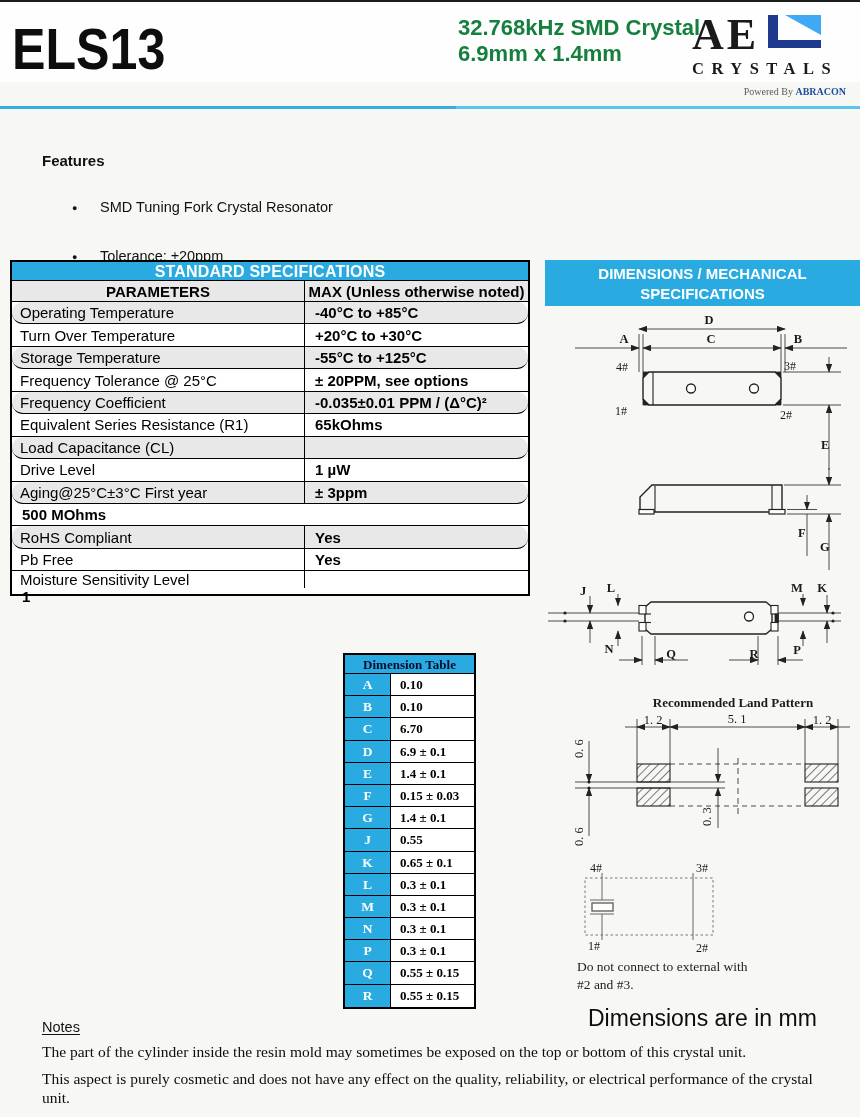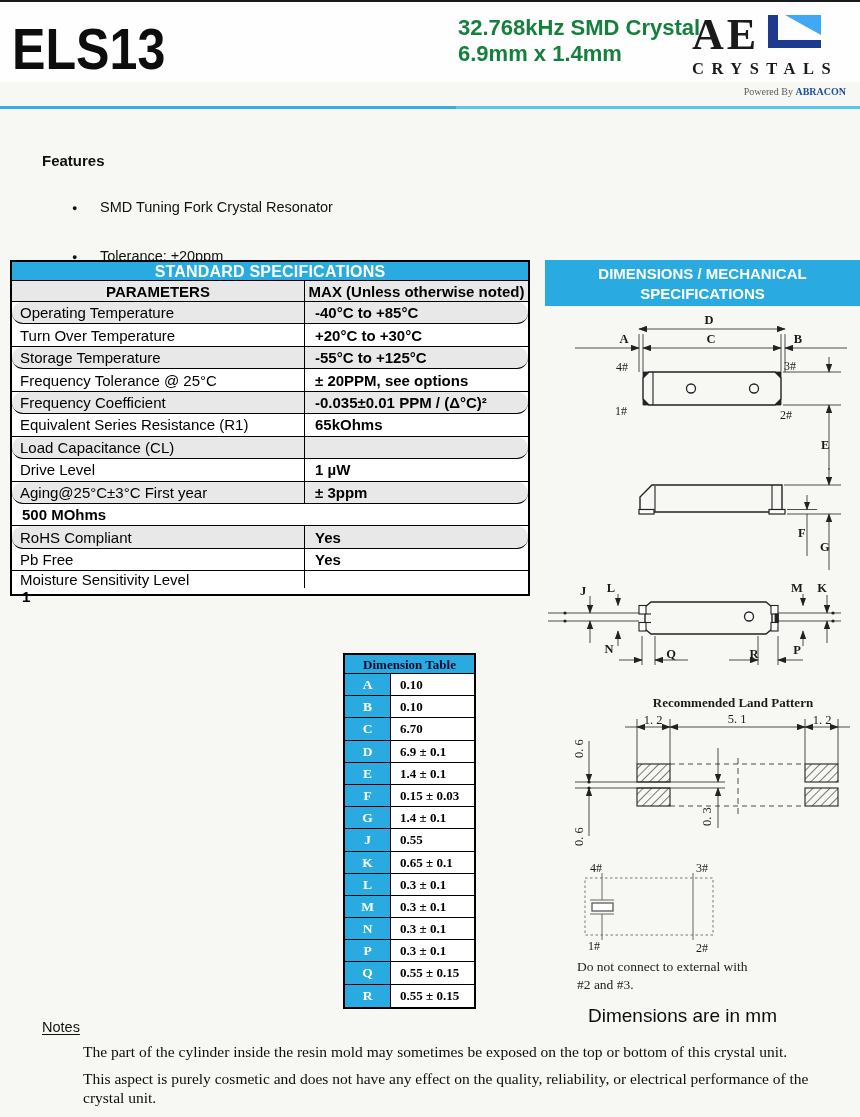--- a/index.html
+++ b/index.html
@@ -46,27 +46,27 @@
   .dl { width:46px; background:#29abe2; color:#fff; font-weight:bold; font-size:13.5px;
         text-align:center; line-height:21.2px; border-right:1px solid #000; }
   .dv { flex:1; font-weight:bold; font-size:13px; padding-left:9px; line-height:21.2px; color:#000; }
 
   .drawings, .land, .schem { position:absolute; }
   .drawings { left:545px; top:306px; }
   .land { left:575px; top:684px; }
   .schem { left:577px; top:852px; }
   .schem-note { position:absolute; left:577px; top:956px; width:215px; font-family:"Liberation Serif", serif;
                 font-size:13.5px; line-height:17.5px; color:#222; }
-  .units-note { position:absolute; left:588px; top:1003px; font-size:19px; color:#0d0d0d; }
+  .units-note { position:absolute; left:588px; top:1003px; font-size:23px; color:#0d0d0d; }
 
   .notes-title { position:absolute; left:42px; top:1010px; font-size:14.5px; color:#111;
                  text-decoration:underline; text-underline-offset:2px;margin-top:7px; }
   .notes-body { position:absolute; left:42px; top:1040px; width:786px; font-family:"Liberation Serif", serif;
                 font-size:15.5px; line-height:19px; color:#0d0d0d; }
-  .notes-body p { margin-bottom:8px;margin-left:41px; }
+  .notes-body p { margin-bottom:8px; }
 
   svg text { font-family:"Liberation Serif", serif; fill:#1a1a1a; }
   .dimL { font-weight:bold; font-size:12.5px; }
   .padL { font-size:12px; }
   .numL { font-size:12.5px; }
 </style>
 </head>
 <body>
 
 <div class="page">

